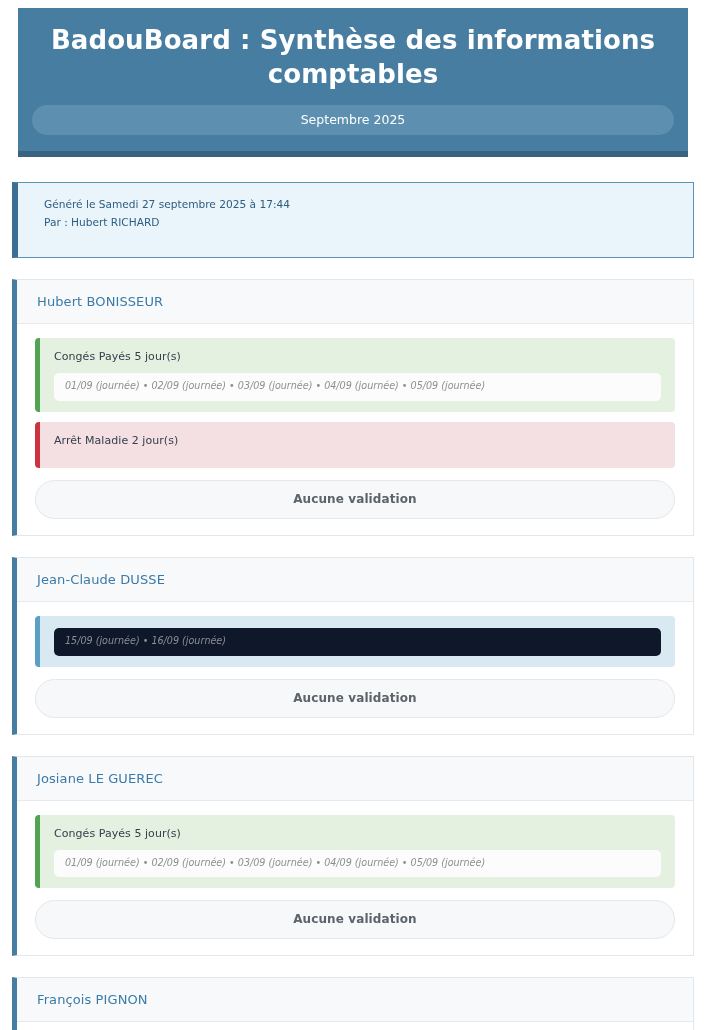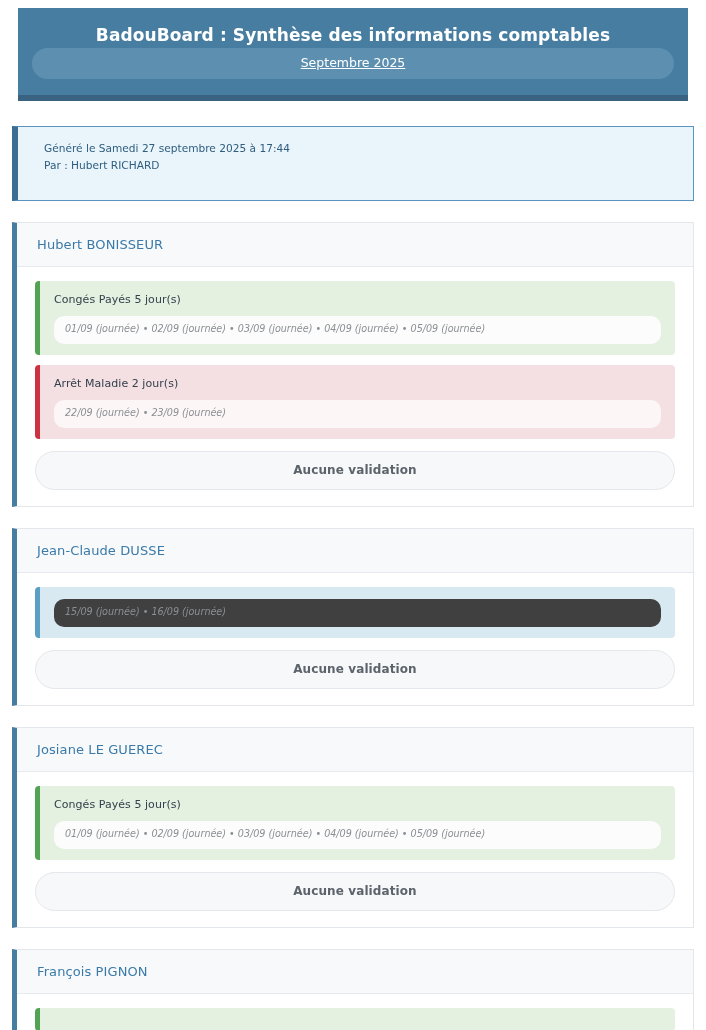--- a/index.html
+++ b/index.html
@@ -22,38 +22,37 @@
   
   .header {
     margin: 8px 18px 0 18px;
     background: #477da1;
     border-bottom: 6px solid #3a6382;
     padding: 14px 14px 16px 14px;
   }
 
   .header-title {
     color: #ffffff;
-    font-size: 17px;
+    font-size: 26px;
     font-weight: bold;
     text-align: center;
     letter-spacing: 0.1px;
     line-height: 1.3;
     padding: 2px 0 0 0;
   }
 
   .header-period {
-    margin-top: 2px;
+    margin-top: 13px;
     background: #5d90b0;
     border-radius: 22px;
     color: #ffffff;
     font-size: 12.5px;
     text-align: center;
     padding: 8px 0 9px 0;
     line-height: 1.1;
-    text-decoration: underline;
   }
 
   
   .infobox {
     margin: 25px 12px 0 12px;
     background: #eaf4fb;
     border: 1px solid #5a93bd;
     border-left: 6px solid #3c6e94;
     padding: 13px 0 26px 26px;
   }
@@ -104,30 +103,30 @@
   .absence-title {
     font-size: 11px;
     font-weight: normal;
     color: #33404d;
     margin-bottom: 10px;
     letter-spacing: 0.05px;
   }
 
   .absence-dates {
     background: #fbfcfb;
-    border-radius: 10px;
+    border-radius: 5px;
     padding: 7px 11px 8px 11px;
     font-size: 9.6px;
     font-style: italic;
     color: #8b8f93;
     line-height: 1.35;
   }
 
   .absence.red .absence-dates  { background: #fcf6f6; }
-  .absence.blue .absence-dates { background: #404040; }
+  .absence.blue .absence-dates { background: #0f172a; }
 
   
   .validation-pill {
     margin-top: 12px;
     background: #f7f8fa;
     border: 1px solid #e4e7eb;
     border-radius: 22px;
     text-align: center;
     color: #5c636b;
     font-size: 12px;
@@ -156,21 +155,20 @@
         <div class="card-header">
           <div class="card-name">Hubert BONISSEUR</div>
         </div>
         <div class="card-body">
           <div class="absence green">
             <div class="absence-title">Congés Payés 5 jour(s)</div>
             <div class="absence-dates">01/09 (journée) • 02/09 (journée) • 03/09 (journée) • 04/09 (journée) • 05/09 (journée)</div>
           </div>
           <div class="absence red">
             <div class="absence-title">Arrêt Maladie 2 jour(s)</div>
-            <div class="absence-dates">22/09 (journée) • 23/09 (journée)</div>
           </div>
           <div class="validation-pill">Aucune validation</div>
         </div>
       </div>
       <div class="card">
         <div class="card-header">
           <div class="card-name">Jean-Claude DUSSE</div>
         </div>
         <div class="card-body">
           <div class="absence blue">

